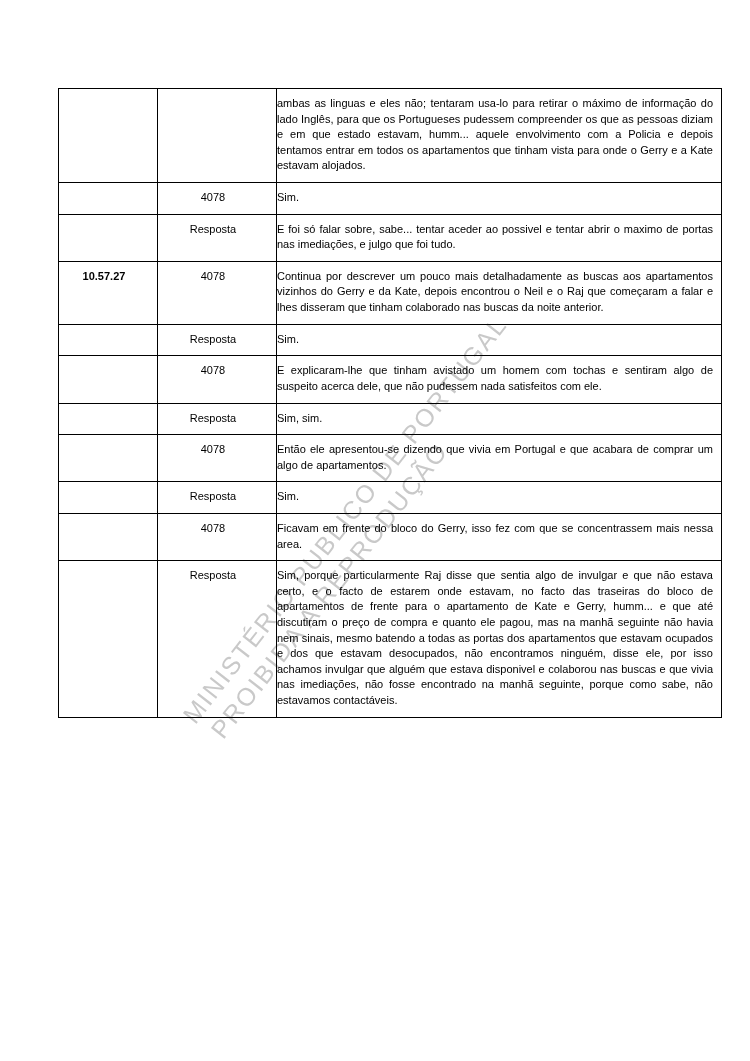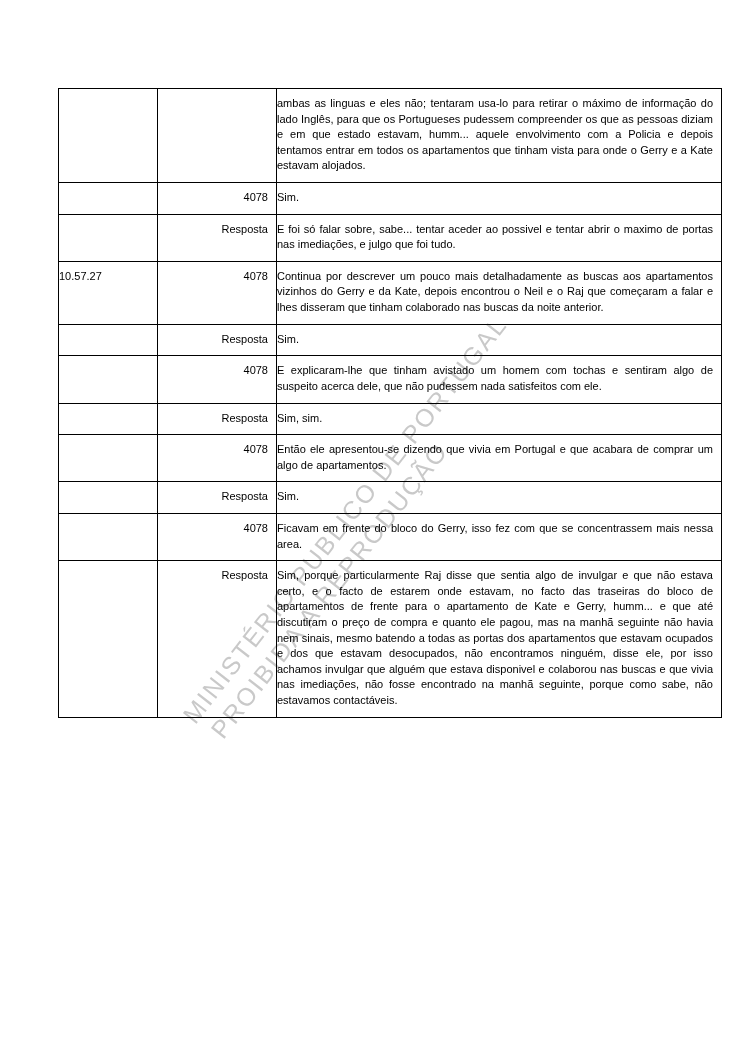--- a/index.html
+++ b/index.html
@@ -31,24 +31,26 @@
   }
   .doc-table td {
     border: 1px solid #000000;
     vertical-align: top;
     padding: 7px 8px 8px 0;
     font-size: 11px;
     line-height: 1.42;
   }
   td.col-time {
     width: 90px;
+    text-align: center;
+    font-weight: bold;
   }
   td.col-speaker {
     width: 110px;
-    text-align: right;
+    text-align: center;
   }
   td.col-text {
     width: 436px;
     text-align: justify;
     text-justify: inter-word;
     hyphens: none;
   }
   .watermark {
     position: absolute;
     left: 0;

